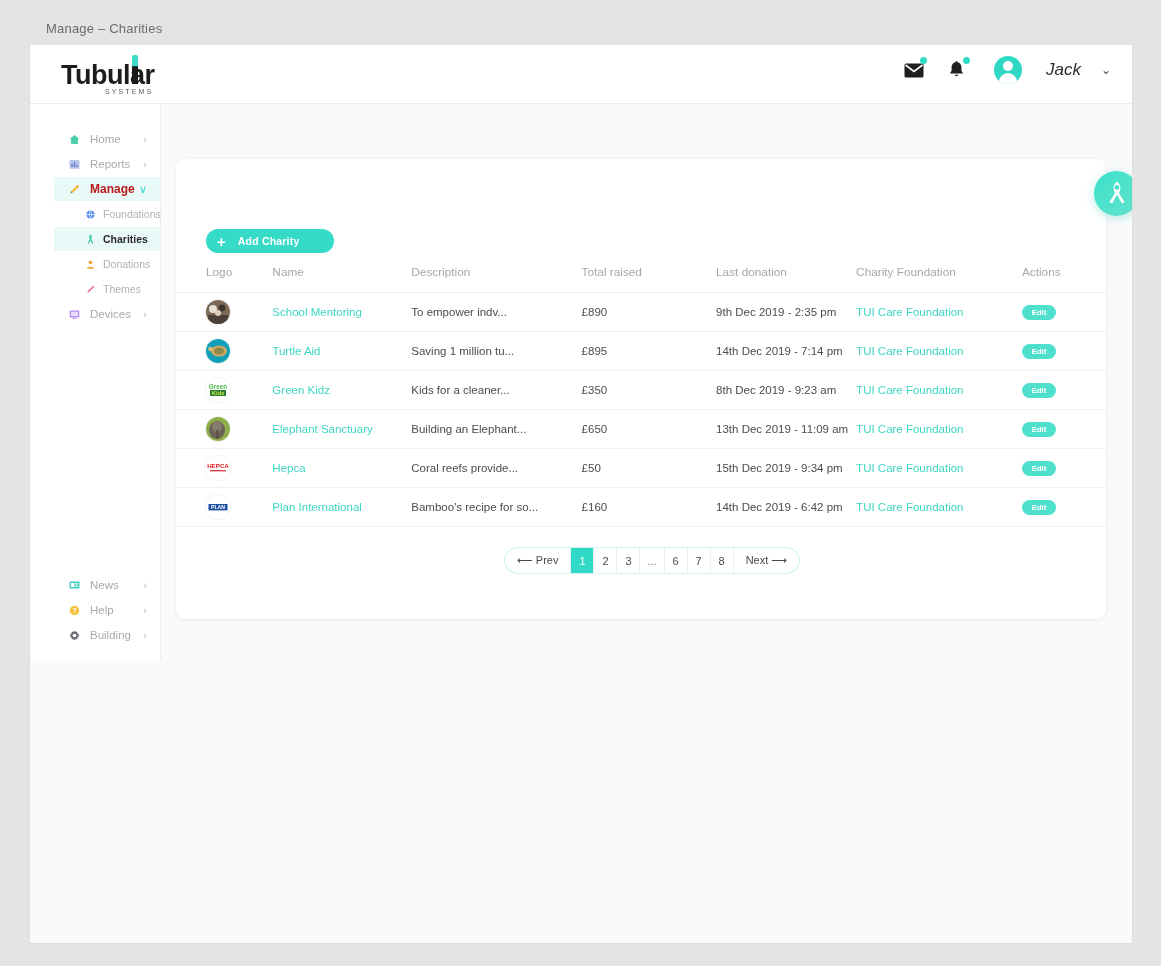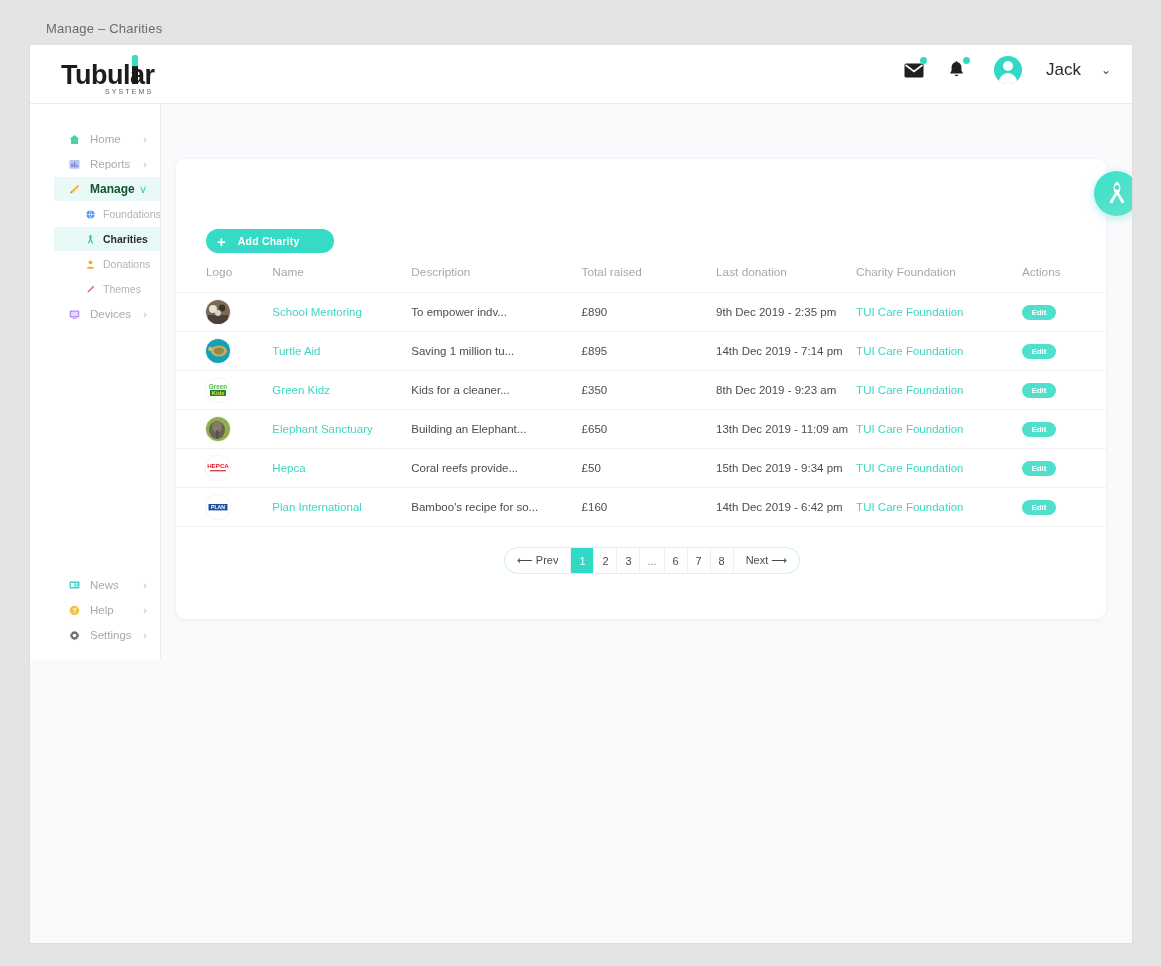--- a/index.html
+++ b/index.html
@@ -66,21 +66,21 @@
   }
   .avatar {
     width: 28px; height: 28px; border-radius: 50%;
     background: #2fd9c5; position: relative; overflow: hidden;
     margin-left: 8px;
   }
   .avatar::before { content:""; position:absolute; left:9px; top:5px;
     width:10px; height:10px; border-radius:50%; background:#fff; }
   .avatar::after { content:""; position:absolute; left:5px; top:17px;
     width:18px; height:14px; border-radius:9px 9px 0 0; background:#fff; }
-  .user-name { font-size: 17px; color: #2b2b2b; margin-left: 9px; }
+  .user-name { font-size: 17px; color: #2b2b2b; margin-left: 9px; font-style: italic; }
   .caret { margin-left: 5px; color: #4a4a4a; font-size: 12px; }
 
   
   .sidebar {
     position: absolute; left: 0; top: 59px;
     width: 131px; height: 556px;
     background: #ffffff;
     border-right: 1px solid #eeeeee;
     padding-top: 23px;
     padding-left: 24px;
@@ -93,21 +93,21 @@
     width: 15px; height: 14px; display:flex; align-items:center;
     justify-content:center; font-size: 10px; flex: 0 0 15px;
   }
   .nav-item .ni-label {
     font-size: 11.5px; color: #a9a9ad; margin-left: 8px; white-space: nowrap;
   }
   .nav-item .ni-chev {
     position: absolute; right: 13px; font-size: 11px; color: #b9b9be;
   }
   .nav-item.active-parent { background: #e8f9f7; }
-  .nav-item.active-parent .ni-label { color: #14532d; font-weight: 600; font-size: 12px; }
+  .nav-item.active-parent .ni-label { color: #b91c1c; font-weight: 600; font-size: 12px; }
   .nav-item.active-parent .ni-chev { color: #2fd9c5; }
   .sub-item {
     position: relative; display: flex; align-items: center;
     height: 24px; padding-left: 30px; margin-bottom: 1px; cursor: pointer;
   }
   .sub-item .si-icon { width: 12px; font-size: 9px; flex: 0 0 12px; display:flex; justify-content:center;}
   .sub-item .si-label { font-size: 10.5px; color: #b2b2b7; margin-left: 7px; }
   .sub-item.active { background: #e8f9f7; }
   .sub-item.active .si-label { color: #2b2b31; font-weight: 700; }
   .nav-spacer { height: 246px; }
@@ -348,21 +348,21 @@
       <span class="ni-chev">›</span>
     </div>
 
     <div class="nav-item">
       <span class="ni-icon">
         <svg width="11" height="11" viewBox="0 0 12 12">
           <path d="M6 0.7 L7 2 H8.9 L9.3 3.8 L10.9 4.6 L10.3 6 L10.9 7.4 L9.3 8.2 L8.9 10 H7 L6 11.3 L5 10 H3.1 L2.7 8.2 L1.1 7.4 L1.7 6 L1.1 4.6 L2.7 3.8 L3.1 2 H5 Z" fill="#6e6e75"></path>
           <circle cx="6" cy="6" r="2" fill="#ffffff"></circle>
         </svg>
       </span>
-      <span class="ni-label">Settings</span>
+      <span class="ni-label">Building</span>
       <span class="ni-chev">›</span>
     </div>
   </div>
 
   <div class="content-area">
     <div class="card">
 
 
       <button class="add-btn">
         <span class="plus">+</span>

